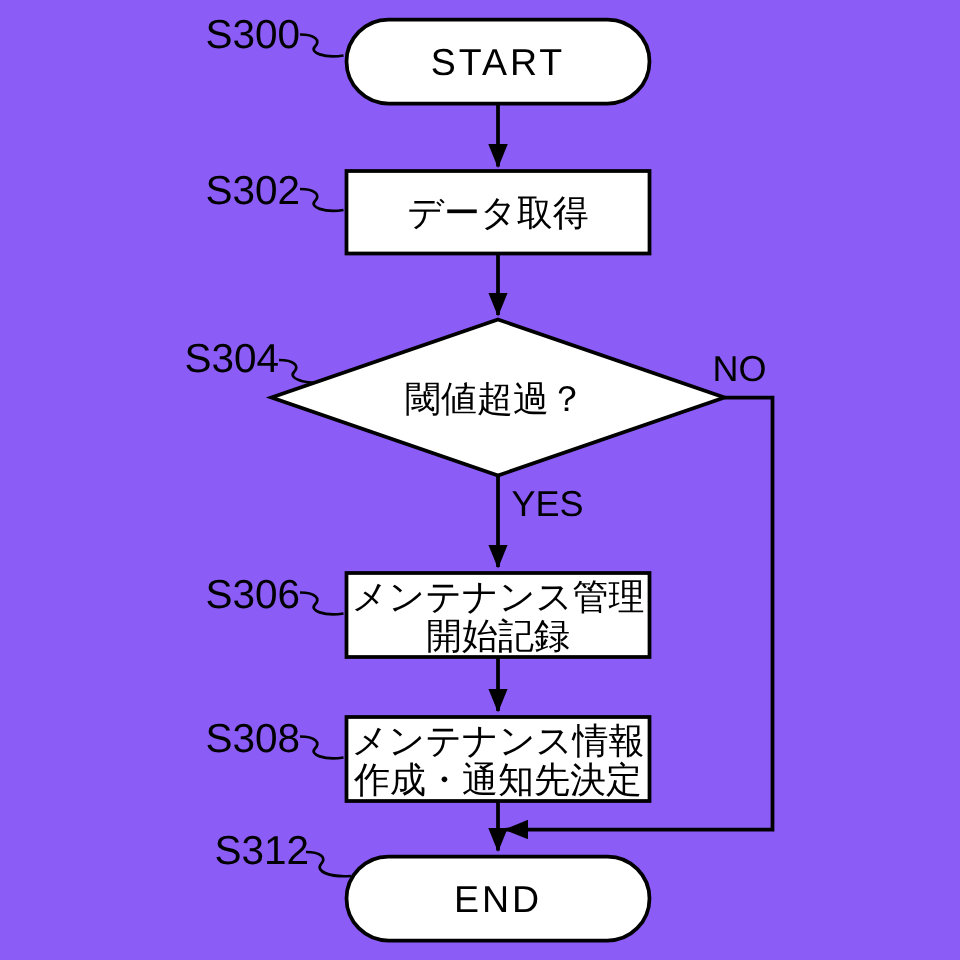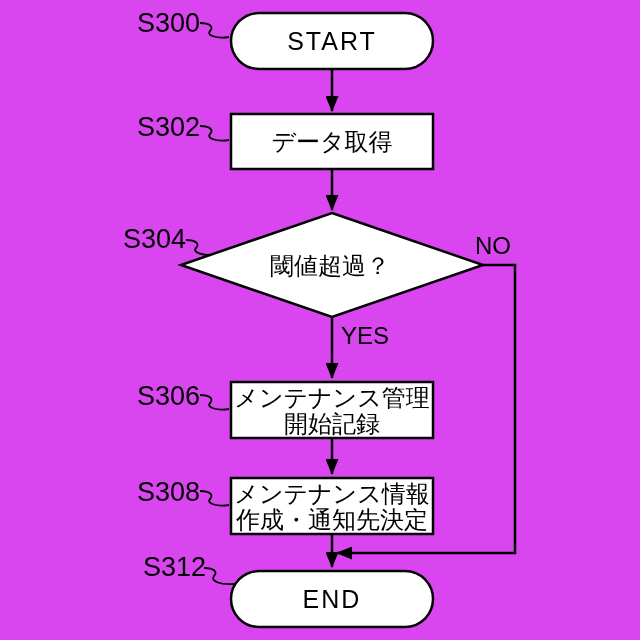--- a/index.html
+++ b/index.html
@@ -7,21 +7,21 @@
     padding: 0;
     width: 640px;
     height: 640px;
     background: #ffffff;
     font-family: "Liberation Sans", sans-serif;
   }
   .stage {
     position: relative;
     width: 640px;
     height: 640px;
-    background: #d946ef;
+    background: #8b5cf6;
     overflow: hidden;
   }
   svg { display: block; }
   .shape {
     fill: #ffffff;
     stroke: #000000;
     stroke-width: 2.5;
   }
   .connector {
     fill: none;

